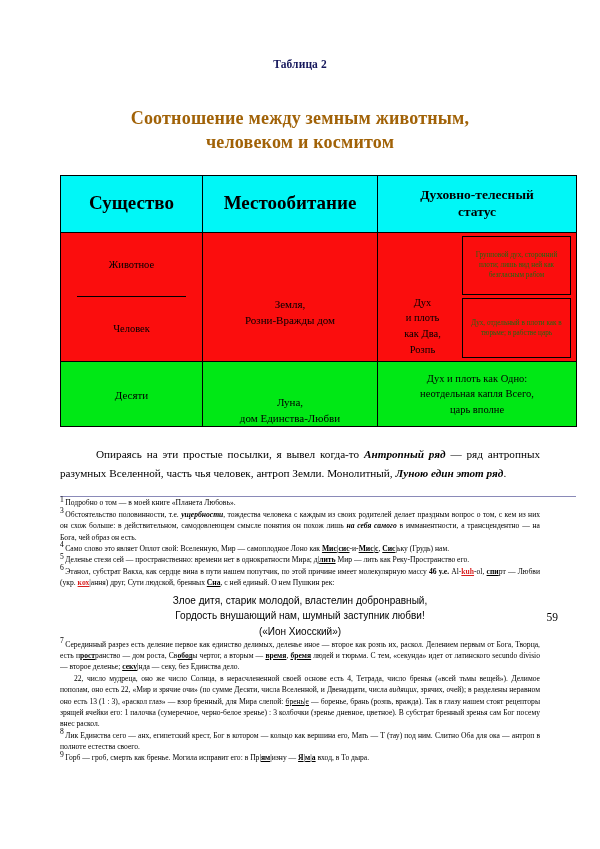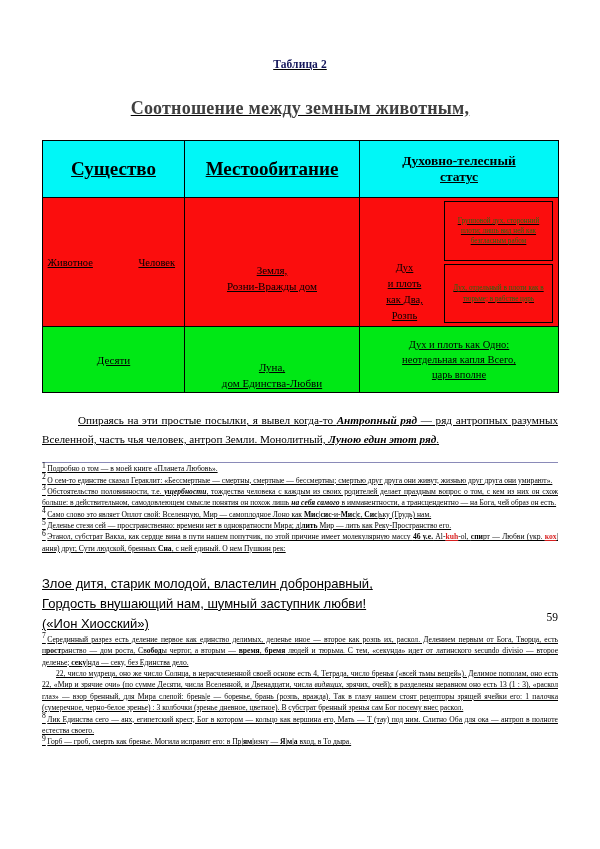--- a/index.html
+++ b/index.html
@@ -14,40 +14,39 @@
     font-family: "Liberation Serif", serif;
     color: #000000;
     overflow: hidden;
   }
   .page {
     position: absolute;
     left: 0; top: 0;
     width: 600px;
     height: 647px;
     box-sizing: border-box;
-    padding: 0 42px;
-    text-decoration: underline;
+    padding: 0 60px;
   }
 
   
   .table-caption {
     text-align: center;
     font-weight: bold;
     font-size: 11.5px;
     color: #16185c;
     margin-top: 58px;
     letter-spacing: 0.1px;
   }
   .doc-title {
     text-align: center;
     font-weight: bold;
     font-size: 18px;
-    color: #404040;
+    color: #a16207;
     line-height: 1.35;
-    margin-top: 26px;
+    margin-top: 36px;
     letter-spacing: 0.2px;
   }
 
   
   .tbl {
     margin-top: 20px;
     width: 516px;
     border-collapse: collapse;
     table-layout: fixed;
   }
@@ -77,21 +76,21 @@
   .cell-txt {
     font-size: 10.5px;
     line-height: 1.45;
   }
   .cell-txt.mid { font-size: 11px; margin-top: 33px; }
 
   .split-cell { height: 122px; padding: 0 !important; }
   .split-inner {
     height: 100%;
     display: flex;
-    flex-direction: row;
+    flex-direction: column;
   }
   .split-half {
     flex: 1 1 50%;
     display: flex;
     align-items: center;
     justify-content: center;
   }
   .split-rule {
     height: 0;
     border-top: 1px solid #000000;
@@ -158,44 +157,45 @@
   .fn .ital { font-style: italic; font-weight: bold; }
   .fn .it   { font-style: italic; }
   .fn b { font-weight: bold; }
   .fn u { text-decoration: underline; }
   .fn .red-hl { color: #d81e1e; text-decoration: underline; font-weight: bold; }
   .fn .bar { font-weight: normal; }
   .fn-indent { text-indent: 14px; }
 
   .poem {
     font-family: "Liberation Sans", sans-serif;
-    font-size: 13px;
+    font-size: 10px;
     line-height: 1.5;
-    text-align: left;
-    margin-top: 20px;
+    text-align: center;
+    margin-top: 4px;
   }
   .poem .attrib { display: block; margin-top: 1px; }
 
   
   .page-num {
     position: absolute;
     right: 42px;
     bottom: 24px;
     font-size: 11.5px;
   }
 </style>
 </head>
 <body>
 
 <div class="page">
 
   <div class="table-caption">Таблица 2</div>
 
   <div class="doc-title">
     <span>Соотношение между земным животным,</span><br>
+    <span>человеком и космитом</span>
   </div>
 
   <table class="tbl">
     <colgroup>
       <col class="col-a">
         <col class="col-b">
         <col class="col-c">
     </colgroup>
     <tbody>
       <tr>
@@ -267,23 +267,20 @@
   <p class="body-para">
     <span>Опираясь на эти простые посылки, я вывел когда-то </span><i>Антропный ряд</i><span> — ряд антропных разумных Вселенной, часть чья человек, антроп Земли. Монолитный, </span><i>Луною един этот ряд</i><span>.</span>
   </p>
 
   <div class="fn-rule"></div>
 
   <div class="fn">
     <sup>1</sup><span>Подробно о том — в моей книге «Планета Любовь».</span>
   </div>
 
-  <div class="fn">
-    <sup>2</sup><span>О сем-то единстве сказал Гераклит: «Бессмертные — смертны, смертные — бессмертны; смертью друг друга они живут, жизнью друг друга они умирают».</span>
-  </div>
 
   <div class="fn">
     <sup>3</sup><span>Обстоятельство половинности, т.е. </span><span class="ital">ущербности</span><span>, тождества человека с каждым из своих родителей делает праздным вопрос о том, с кем из них он схож больше: в действительном, самодовлеющем смысле понятия он похож лишь </span><span class="ital">на себя самого</span><span> в имманентности, а трансцендентно — на Бога, чей образ он есть.</span>
   </div>
 
   <div class="fn">
     <sup>4</sup><span>Само слово это являет Оплот свой: Вселенную, Мир — самоплодное Лоно как </span><b><u>Мис</u></b><span class="bar">|</span><b><u>сис</u></b><span>-и-</span><b><u>Мис</u></b><span class="bar">|</span><b><u>с</u></b><span>, </span><b><u>Сис</u></b><span class="bar">|</span><span>ьку (Грудь) нам.</span>
   </div>
 
   <div class="fn">

